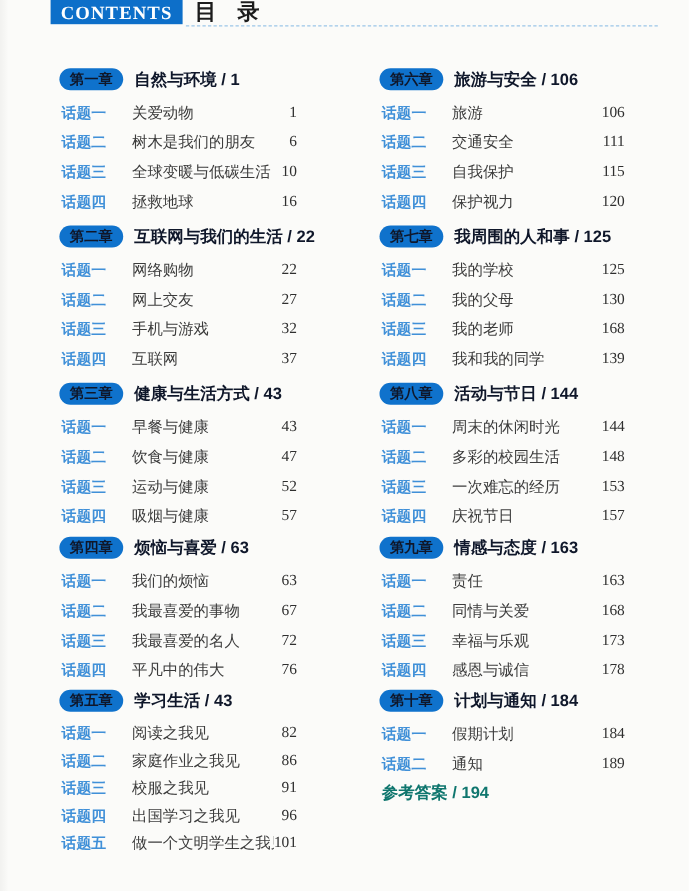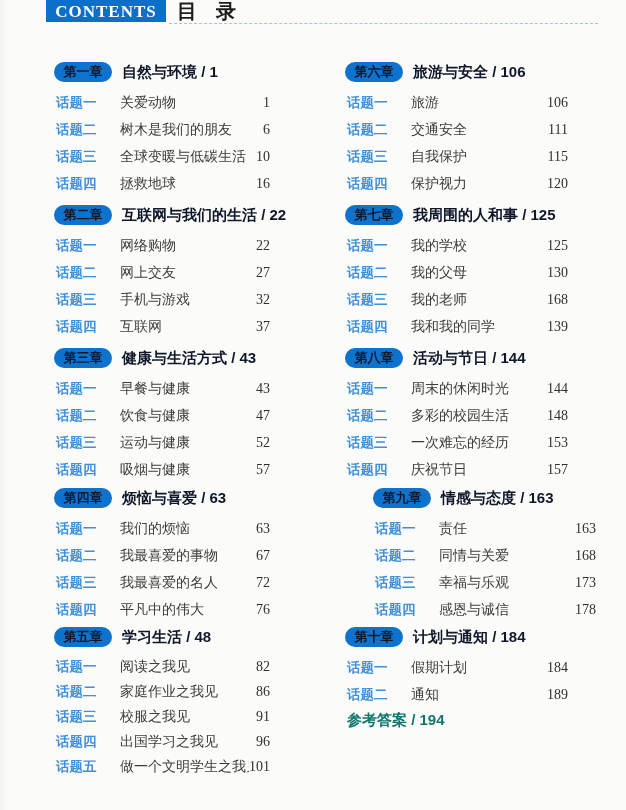--- a/index.html
+++ b/index.html
@@ -249,21 +249,21 @@
       <span class="topic-label">话题四</span>
       <span class="topic-text">平凡中的伟大</span>
       <span class="topic-page">76</span>
     </li>
   </ul>
     </section>
 
     <section class="chapter" style="top: 565px;">
       <div class="chapter-head">
         <span class="badge">第五章</span>
-        <span class="chapter-title">学习生活 / 48</span>
+        <span class="chapter-title">学习生活 / 43</span>
       </div>
       <ul class="topics tight">
     <li class="topic-row">
       <span class="topic-label">话题一</span>
       <span class="topic-text">阅读之我见</span>
       <span class="topic-page">82</span>
     </li>
 
     <li class="topic-row">
       <span class="topic-label">话题二</span>
@@ -383,21 +383,21 @@
     </li>
 
     <li class="topic-row">
       <span class="topic-label">话题四</span>
       <span class="topic-text">庆祝节日</span>
       <span class="topic-page">157</span>
     </li>
   </ul>
     </section>
 
-    <section class="chapter" style="top: 426px; margin-left: 28px;">
+    <section class="chapter" style="top: 426px;">
       <div class="chapter-head">
         <span class="badge">第九章</span>
         <span class="chapter-title">情感与态度 / 163</span>
       </div>
       <ul class="topics">
     <li class="topic-row">
       <span class="topic-label">话题一</span>
       <span class="topic-text">责任</span>
       <span class="topic-page">163</span>
     </li>

